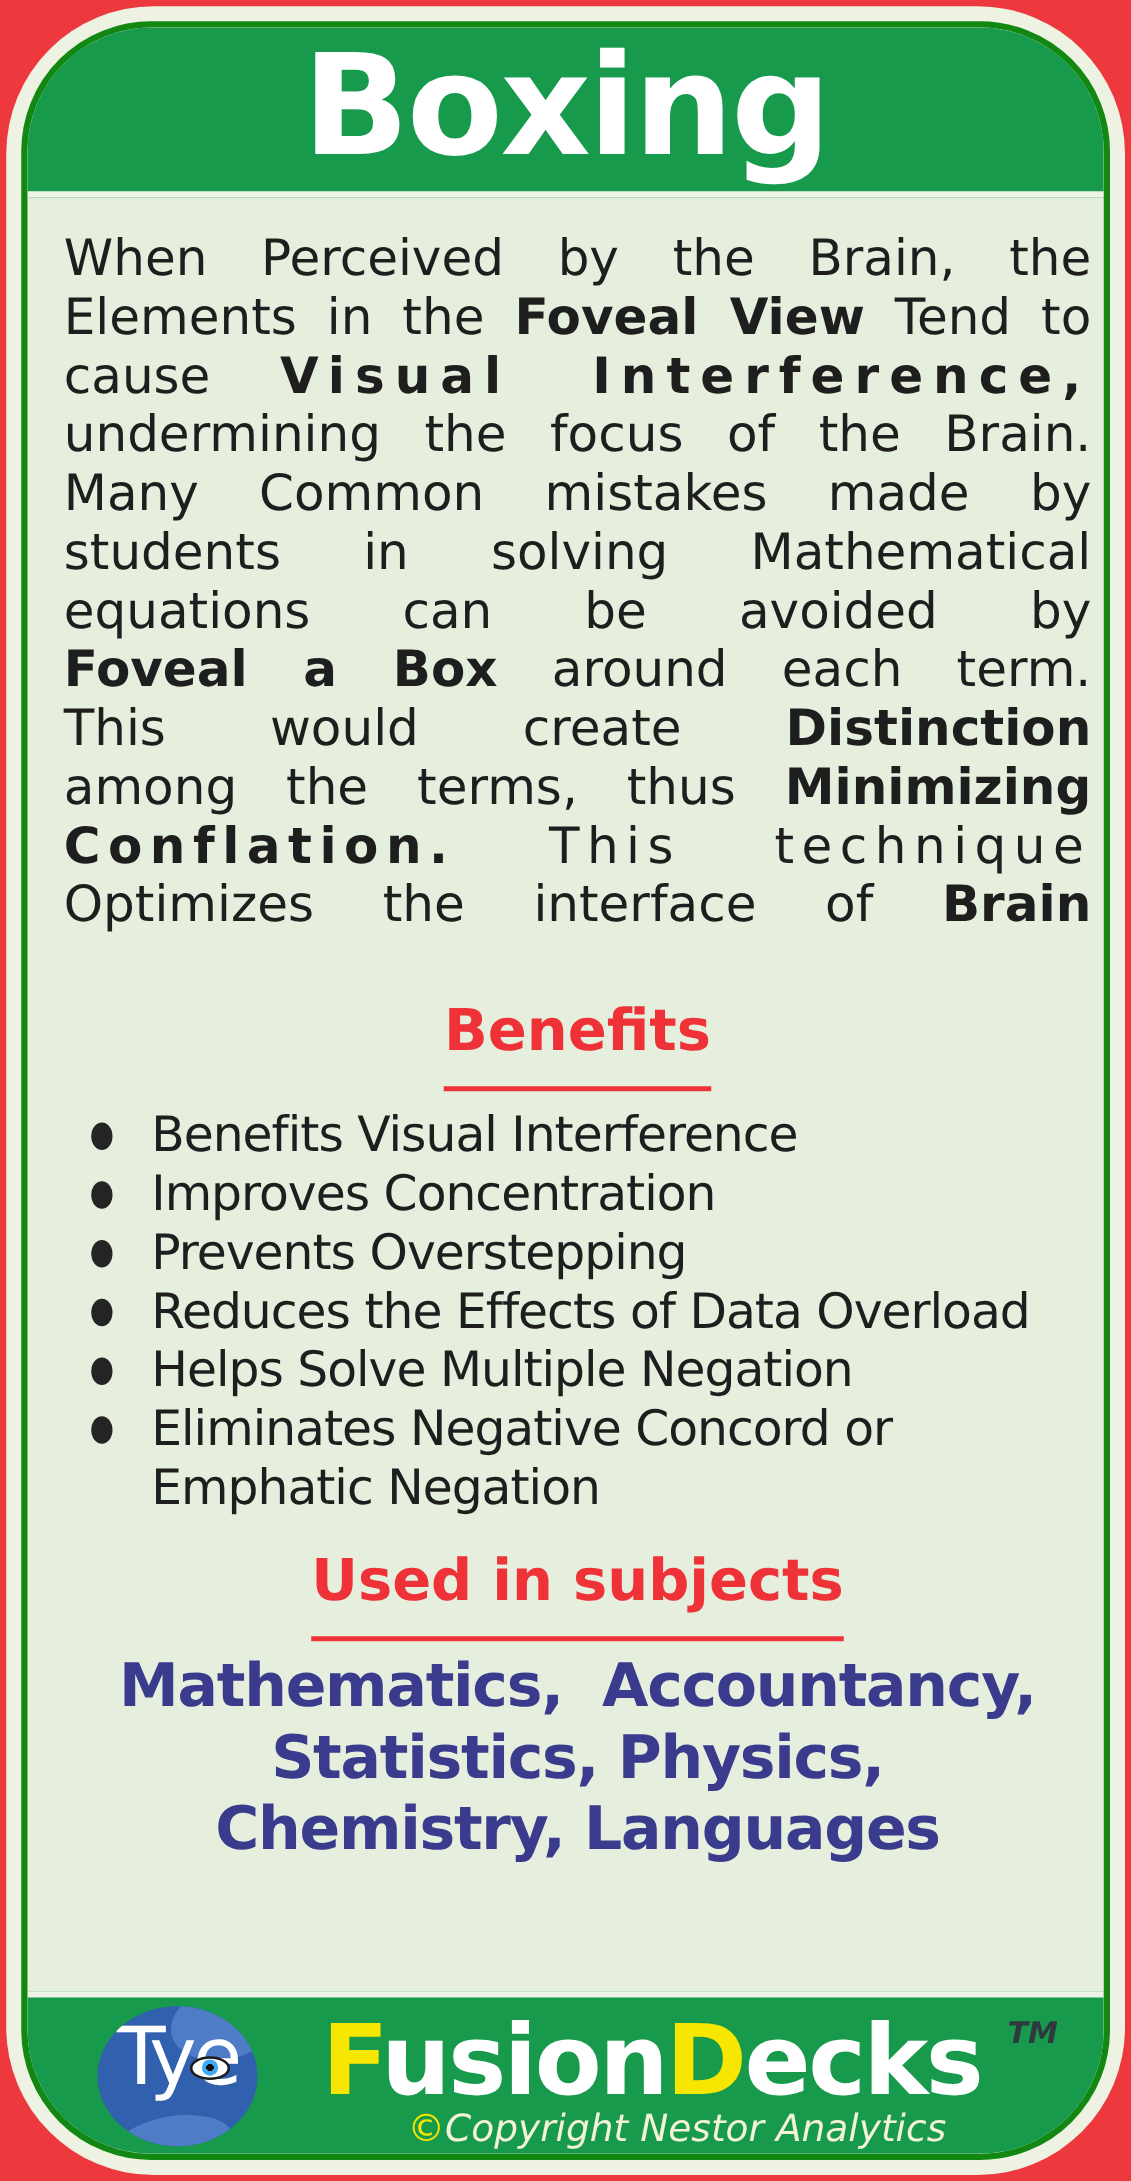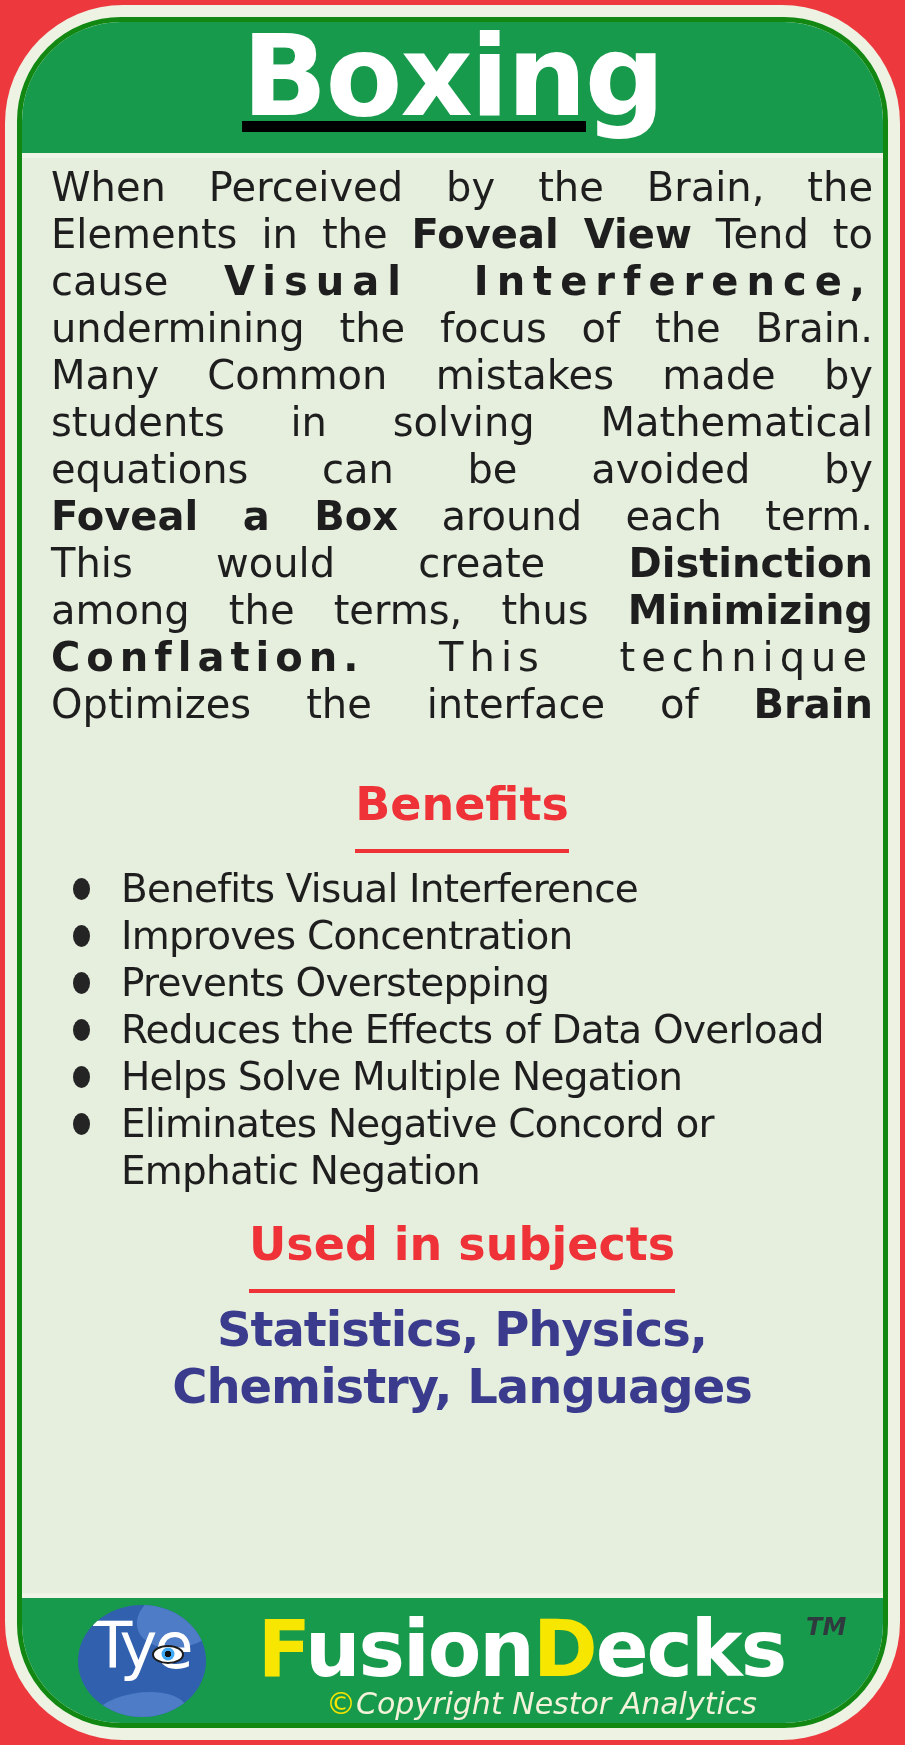--- a/index.html
+++ b/index.html
@@ -19,27 +19,27 @@
     border:5px solid var(--border-green,#128813);
     border-radius:104px;
     background:var(--mint,#E6EFDE);
     overflow:hidden;
     display:flex; flex-direction:column;
   }
   .title-bar {
     background:var(--green,#189A4C);
     height:131px; flex:0 0 131px;
     border-bottom:5px solid var(--sep,#F0F4E6);
-    display:flex; justify-content:center;text-decoration:underline;
+    display:flex; align-items:center; justify-content:center;
   }
   .page-title {
     color:#fff; font-weight:bold; font-size:112px; line-height:120px;
     letter-spacing:-2px; margin-top:-6px;
   }
-  .content { flex:1 1 auto; padding:6px 10px 0 29px; }
+  .content { flex:1 1 auto; padding:6px 10px 0 29px;margin-top:20px; }
   .para-line {
     font-size:40px; line-height:47px; color:var(--ink,#1E1E1E);
     text-align:justify; text-align-last:justify;
   }
   .para-line.last { text-align-last:left; }
   .para-line .b { font-weight:bold; }
   .para-line.sp1 .b { letter-spacing:8px; }
   .para-line.sp2 { letter-spacing:6px; }
   .section-heading {
     text-align:center; margin-top:50px;
@@ -172,20 +172,21 @@
             <div>Eliminates Negative Concord or</div>
             <div>Emphatic Negation</div>
           </li>
         </ul>
 
       <div class="section-heading subjects-heading">
         <span>Used in subjects</span>
       </div>
 
       <div class="subjects" id="subjects-lines">
+          <div>Mathematics,&nbsp; Accountancy,</div>
           <div>Statistics, Physics,</div>
           <div>Chemistry, Languages</div>
         </div>
     </div>
 
     <div class="footer">
       <div class="tye-logo">
         <span class="patch1"></span>
         <span class="patch2"></span>
         <div class="logo-text">Tye</div>

